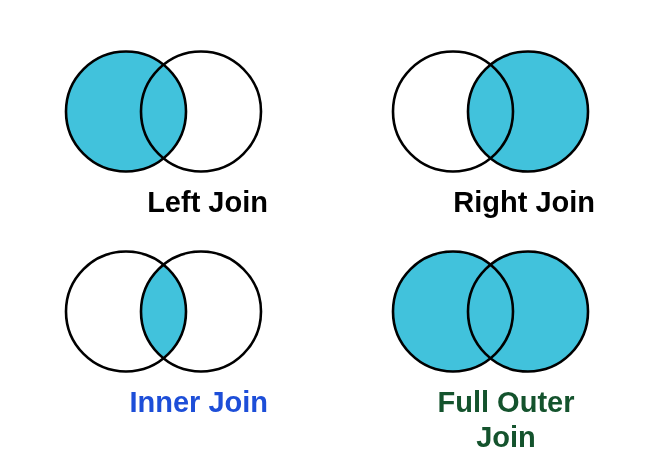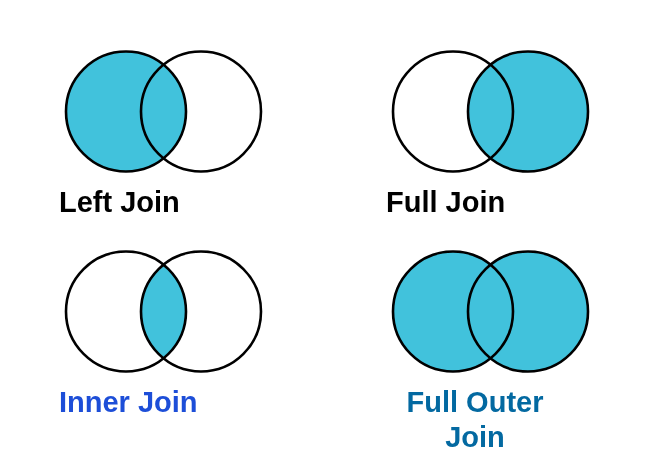--- a/index.html
+++ b/index.html
@@ -18,21 +18,21 @@
     display: grid;
     grid-template-columns: 327px 327px;
     grid-auto-rows: min-content;
     row-gap: 28px;
     justify-items: center;
   }
   .venn-panel {
     margin: 0;
     display: flex;
     flex-direction: column;
-    align-items: flex-start;
+    align-items: flex-end;
   }
   .venn {
     display: block;
   }
   .venn .outline {
     fill: none;
     stroke-width: 2.6px;
   }
   .venn-label {
     margin-top: 10px;
@@ -62,21 +62,21 @@
     </figure>
 
     <figure class="venn-panel">
       <svg class="venn" viewBox="0 0 209 127" width="209" height="127" role="img">
         <circle class="region-left-fill" cx="67" cy="63.5" r="60" fill="none"></circle>
         <circle class="region-right-fill" cx="142" cy="63.5" r="60" fill="#41C2DC"></circle>
         <path class="region-lens-fill" d="M104.5 16.7 A60 60 0 0 1 104.5 110.3 A60 60 0 0 1 104.5 16.7 Z" fill="none"></path>
         <circle class="outline" cx="67" cy="63.5" r="60" stroke="#000000"></circle>
         <circle class="outline" cx="142" cy="63.5" r="60" stroke="#000000"></circle>
       </svg>
-      <figcaption class="venn-label" style="color: rgb(0, 0, 0);">Full Join</figcaption>
+      <figcaption class="venn-label" style="color: rgb(0, 0, 0);">Right Join</figcaption>
     </figure>
 
     <figure class="venn-panel">
       <svg class="venn" viewBox="0 0 209 127" width="209" height="127" role="img">
         <circle class="region-left-fill" cx="67" cy="63.5" r="60" fill="none"></circle>
         <circle class="region-right-fill" cx="142" cy="63.5" r="60" fill="none"></circle>
         <path class="region-lens-fill" d="M104.5 16.7 A60 60 0 0 1 104.5 110.3 A60 60 0 0 1 104.5 16.7 Z" fill="#41C2DC"></path>
         <circle class="outline" cx="67" cy="63.5" r="60" stroke="#000000"></circle>
         <circle class="outline" cx="142" cy="63.5" r="60" stroke="#000000"></circle>
       </svg>
@@ -84,17 +84,17 @@
     </figure>
 
     <figure class="venn-panel">
       <svg class="venn" viewBox="0 0 209 127" width="209" height="127" role="img">
         <circle class="region-left-fill" cx="67" cy="63.5" r="60" fill="#41C2DC"></circle>
         <circle class="region-right-fill" cx="142" cy="63.5" r="60" fill="#41C2DC"></circle>
         <path class="region-lens-fill" d="M104.5 16.7 A60 60 0 0 1 104.5 110.3 A60 60 0 0 1 104.5 16.7 Z" fill="none"></path>
         <circle class="outline" cx="67" cy="63.5" r="60" stroke="#000000"></circle>
         <circle class="outline" cx="142" cy="63.5" r="60" stroke="#000000"></circle>
       </svg>
-      <figcaption class="venn-label" style="color: #0369a1;">Full Outer Join</figcaption>
+      <figcaption class="venn-label" style="color: #14532d;">Full Outer Join</figcaption>
     </figure>
 
   </div>
 </div>
 
 </body></html>

